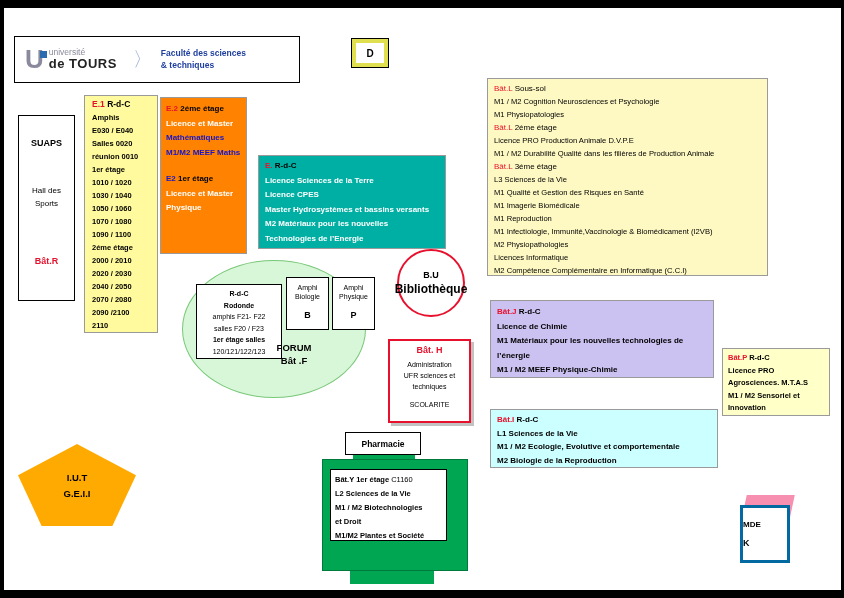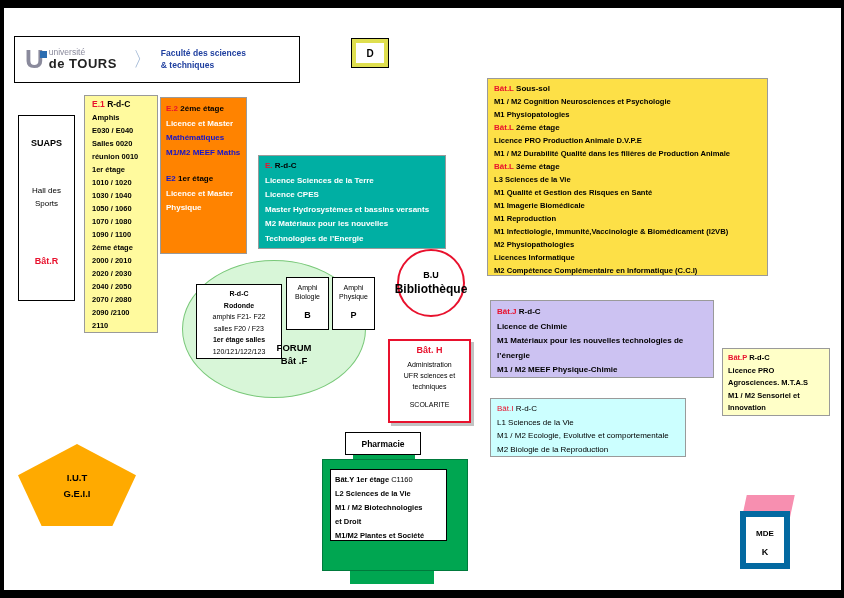--- a/index.html
+++ b/index.html
@@ -60,62 +60,62 @@
   .amphi-phy { left:328px; top:269px; width:43px; height:53px; }
   .amphi .letter { font-weight:bold; font-size:9px; margin-top:10px; }
 
   
   .bu { left:393px; top:241px; width:68px; height:68px; background:#fff; border:2px solid #E8112D; border-radius:50%;
         display:flex; flex-direction:column; align-items:center; justify-content:center; gap:2px; font-weight:bold; }
   .bu .name { font-size:9px; }
   .bu .sub { font-size:12px; }
 
   
-  .batL { left:483px; top:70px; width:281px; height:198px; background:#fde047; border:1px solid #9a9a9a;
-          font-weight:bold; font-size:7.6px; line-height:13px; padding:3px 0 0 6px; white-space:nowrap; }
+  .batL { left:483px; top:70px; width:281px; height:198px; background:#fef9c3; border:1px solid #9a9a9a;
+          font-weight:normal; font-size:7.6px; line-height:13px; padding:3px 0 0 6px; white-space:nowrap; }
   .batL .hd { font-size:8px; }
 
   
   .batJ { left:486px; top:292px; width:224px; height:78px; background:#CCC2F2; border:1px solid #9a9a9a;
           font-weight:bold; font-size:8px; line-height:14.5px; padding:4px 0 8px 6px; white-space:nowrap; }
 
   
   .batH { left:384px; top:331px; width:83px; height:84px; background:#fff; border:2px solid #E8112D;
           box-shadow:3px 3px 0 rgba(120,120,120,.45); text-align:center; font-size:7px; line-height:11px; padding-top:4px; }
   .batH .code { color:#E8112D; font-weight:bold; font-size:9px; margin-bottom:3px; }
   .batH .scol { margin-top:7px; }
 
   
   .batP { left:718px; top:340px; width:108px; height:68px; background:#FFFFC8; border:1px solid #9a9a9a;
           font-weight:bold; font-size:7.5px; line-height:12.5px; padding:3px 0 0 5px; white-space:nowrap; }
 
   
-  .batI { left:486px; top:390px; width:196px; height:59px; background:#CCFFFF; border:1px solid #9a9a9a;
-          font-weight:normal; font-size:8px; line-height:13.5px; padding:3px 0 0 6px; white-space:nowrap; }
+  .batI { left:486px; top:401px; width:228px; height:59px; background:#CCFFFF; border:1px solid #9a9a9a;
+          font-weight:bold; font-size:8px; line-height:13.5px; padding:3px 0 0 6px; white-space:nowrap; }
 
   
   .y-top-tab { left:349px; top:440px; width:62px; height:14px; background:#00A651; }
   .pharmacie { left:341px; top:424px; width:76px; height:23px; background:#fff; border:1.5px solid #000;
                display:flex; align-items:center; justify-content:center; font-weight:bold; font-size:8.5px; }
   .batY-green { left:318px; top:451px; width:146px; height:112px; background:#00A651; border:1px solid #007A3C; }
   .y-bottom-tab { left:346px; top:563px; width:84px; height:13px; background:#00A651; }
   .batY-white { left:326px; top:461px; width:117px; height:72px; background:#fff; border:1px solid #000;
                 font-size:7.5px; font-weight:bold; line-height:14px; padding:3px 0 0 4px; white-space:nowrap; }
   .batY-white .room { font-weight:normal; }
 
   
   .iut { left:14px; top:436px; width:118px; height:82px; background:#FFAA00;
          clip-path:polygon(50% 0, 100% 38%, 80% 100%, 20% 100%, 0 38%);
          display:flex; flex-direction:column; align-items:center; justify-content:center; gap:5px;
          font-weight:bold; font-size:9.5px; }
 
   
   .mde-wrap { left:736px; top:487px; width:56px; height:72px; }
   .mde-flag { position:absolute; left:4px; top:0; width:48px; height:26px; background:#F78FB0; transform:skewX(-12deg); }
-  .mde-box { position:absolute; left:0; top:16px; width:50px; height:58px; background:#fff; border:6px solid #0369a1; text-align:center; }
+  .mde-box { position:absolute; left:0; top:10px; width:50px; height:58px; background:#fff; border:3px solid #0369a1; text-align:left; }
   .mde-box .l1 { font-size:8px; font-weight:bold; margin-top:12px; }
   .mde-box .l2 { font-size:9px; font-weight:bold; margin-top:9px; }
 </style>
 </head>
 <body>
 
 <div class="page">
   <div class="canvas">
 
     <div class="abs logo-box">

